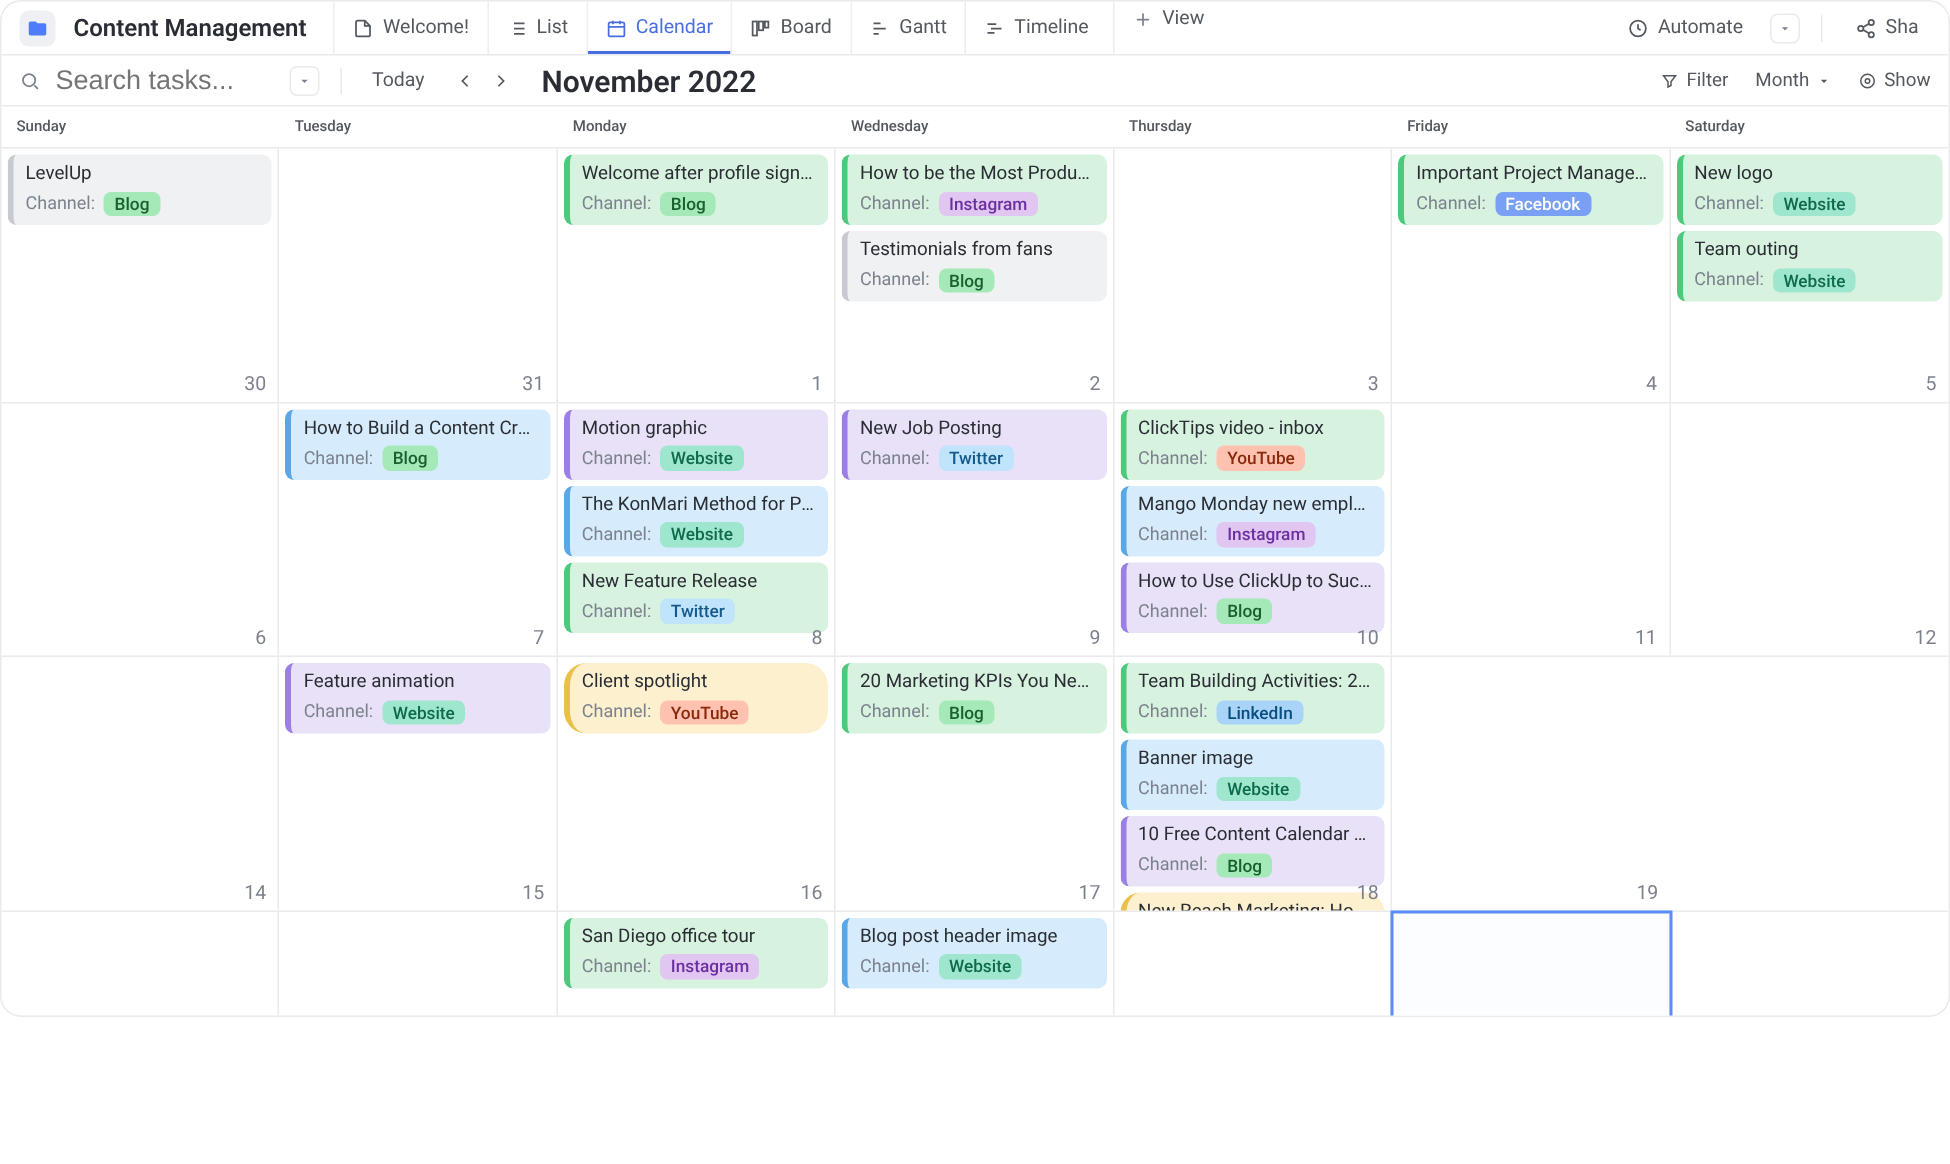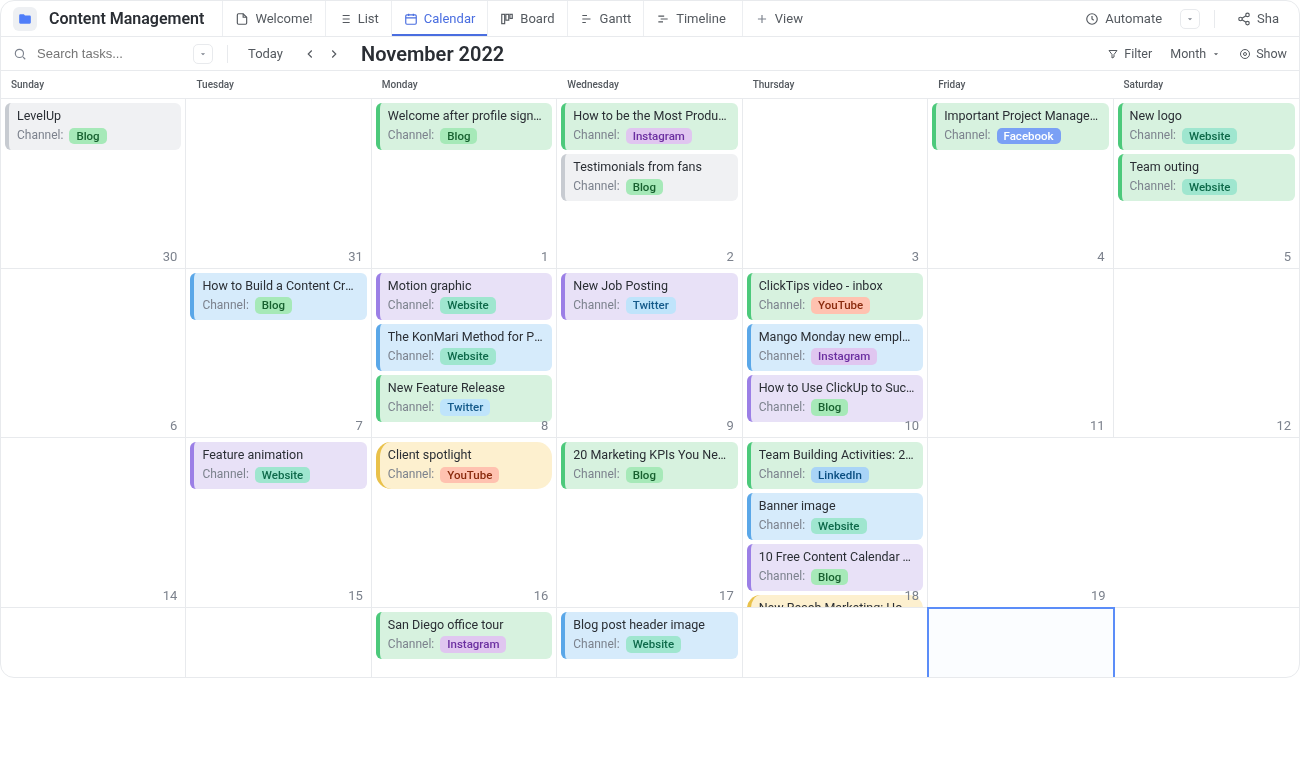--- a/index.html
+++ b/index.html
@@ -63,21 +63,21 @@
   .toolbar {
     height: 34px;
     display:flex; align-items:center;
     padding: 0 12px;
     gap:10px;
     border-bottom: 1px solid #e8eaed;
     color:#7c828d;
     font-size: 13px;
   }
   .search-wrap { display:flex; align-items:center; gap:8px; min-width:200px; }
-  .search-input { border:none; outline:none; font-size:13px; color:#7c828d; width:150px; }
+  .search-input { border:none; outline:none; font-size:18px; color:#7c828d; width:150px; }
   .chev-btn { width:20px;height:20px;border:1px solid #e8eaed;border-radius:5px;display:flex;align-items:center;justify-content:center;color:#7c828d;cursor:pointer;}
   .today-btn { color:#54595f; cursor:pointer; padding:2px 6px;}
   .nav-arrows { display:flex; gap:2px; }
   .nav-arrow { width:22px;height:22px;display:flex;align-items:center;justify-content:center;color:#54595f;cursor:pointer;}
   .month-title { font-size:20px; font-weight:600; color:#2a2e34; margin-left:6px;}
   .right-filters { margin-left:auto; display:flex; align-items:center; gap:18px;}
   .right-filters .filt { display:flex; align-items:center; gap:5px; cursor:pointer; color:#54595f; font-size:12.5px;}
 
   
   .calendar { display:flex; flex-direction:column; height: calc(776px - 36px - 34px); }
@@ -172,21 +172,21 @@
           <span>Gantt</span>
         </div>
         <div class="tab">
           <svg viewBox="0 0 24 24" width="14" height="14" fill="none" stroke="currentColor" stroke-width="2">
             <path d="M4 7h10M8 12h12M4 17h8"></path>
           </svg>
           <span>Timeline</span>
         </div>
       </div>
 
-    <div class="tab add-view" style="border-left:1px solid #eceef1;">
+    <div class="tab add-view" style="border-left:1px solid #eceef1;align-items:flex-end;">
       <svg viewBox="0 0 24 24" width="12" height="12" stroke="#7c828d" stroke-width="2" fill="none">
           <path d="M12 5v14M5 12h14"></path>
         </svg>
       <span>View</span>
     </div>
 
     <div class="spacer"></div>
 
     <div class="right-tools">
       <div class="btn-lite">

